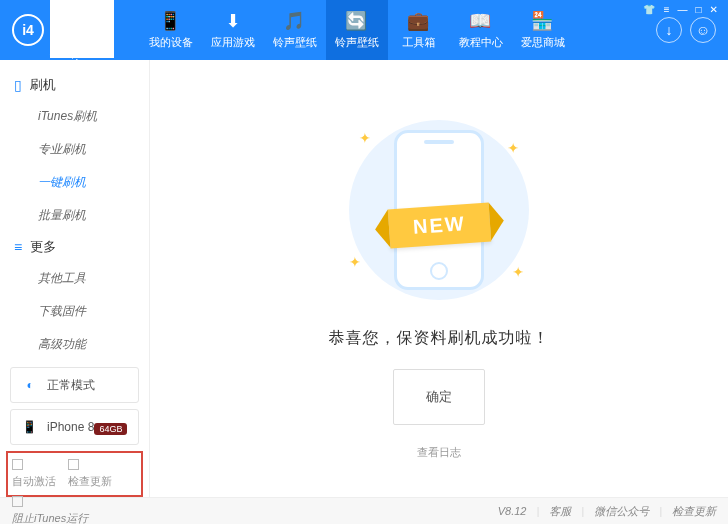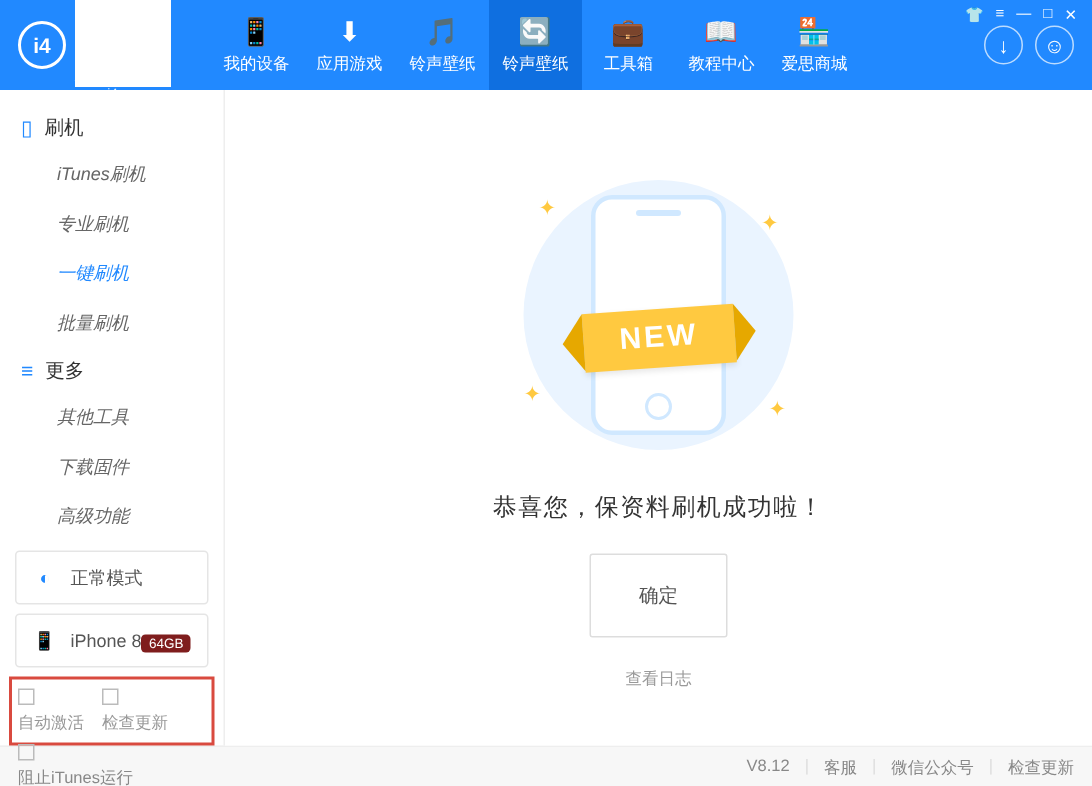--- a/index.html
+++ b/index.html
@@ -38,21 +38,21 @@
 .phone::before { content:""; position:absolute; top:7px; left:50%; transform:translateX(-50%); width:30px; height:4px; background:#d0e8ff; border-radius:2px; }
 .phone::after { content:""; position:absolute; bottom:7px; left:50%; transform:translateX(-50%); width:14px; height:14px; border:2px solid #d0e8ff; border-radius:50%; }
 .ribbon { position: absolute; z-index: 3; background: #ffc940; color: #fff; font-weight: bold; font-size: 20px; letter-spacing: 2px; padding: 8px 24px; top: 96px; transform: rotate(-4deg); box-shadow: 0 2px 4px rgba(0,0,0,0.1); }
 .ribbon::before, .ribbon::after { content:""; position:absolute; top:0; width:0; height:0; border-top: 19px solid transparent; border-bottom: 19px solid transparent; }
 .ribbon::before { left:-14px; border-right: 14px solid #e6a800; }
 .ribbon::after { right:-14px; border-left: 14px solid #e6a800; }
 .spark { position:absolute; color:#ffc940; font-size:14px; z-index:2; }
 .success-msg { font-size: 16px; color: #333; margin-top: 18px; letter-spacing: 1px; }
 .ok-btn { margin-top: 20px; border: 1px solid #ddd; background: #fff; padding: 18px 32px; font-size: 13px; color: #555; cursor: pointer; border-radius: 2px; }
 .loglink { margin-top: 20px; font-size: 11px; color: #999; cursor: pointer; }
-.footer { height: 27px; background: #f7f7f7; border-top: 1px solid #eee; display: flex; align-items: center; padding: 0 12px; font-size: 11px; color: #888; }
+.footer { height: 27px; background: #f7f7f7; border-top: 1px solid #eee; display: flex; align-items: center; padding: 0 12px; font-size: 11px; color: #888; font-style: italic; }
 .footer .cb { color: #888; }
 .footer-right { margin-left: auto; display: flex; gap: 10px; align-items: center; }
 .footer-right span { cursor: pointer; }
 .divider { color: #ddd; }
 .header-top { position: absolute; top: 4px; right: 10px; display: flex; gap: 8px; font-size: 10px; color: #fff; }
 .header-wrap { position: relative; }
 .circle-row { display:flex; gap:8px; margin-left:8px; }
 </style>
 </head>
 <body>

